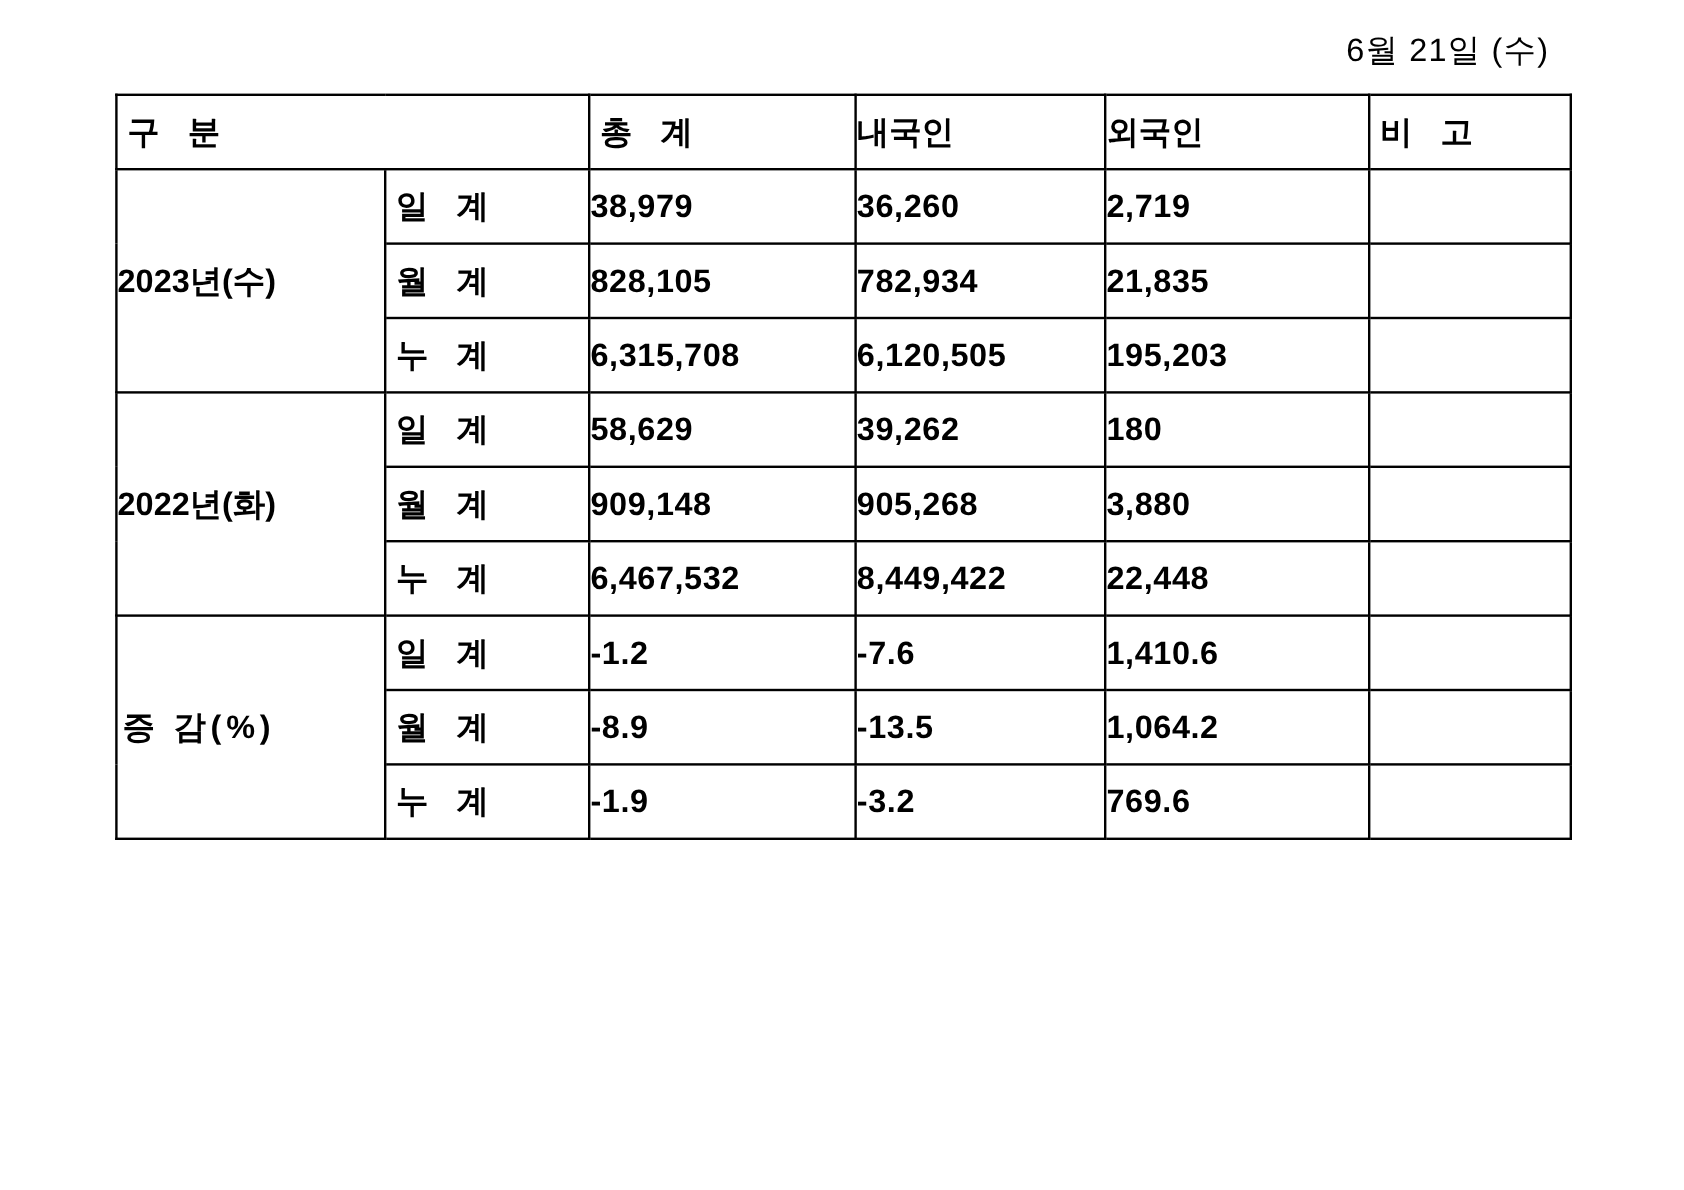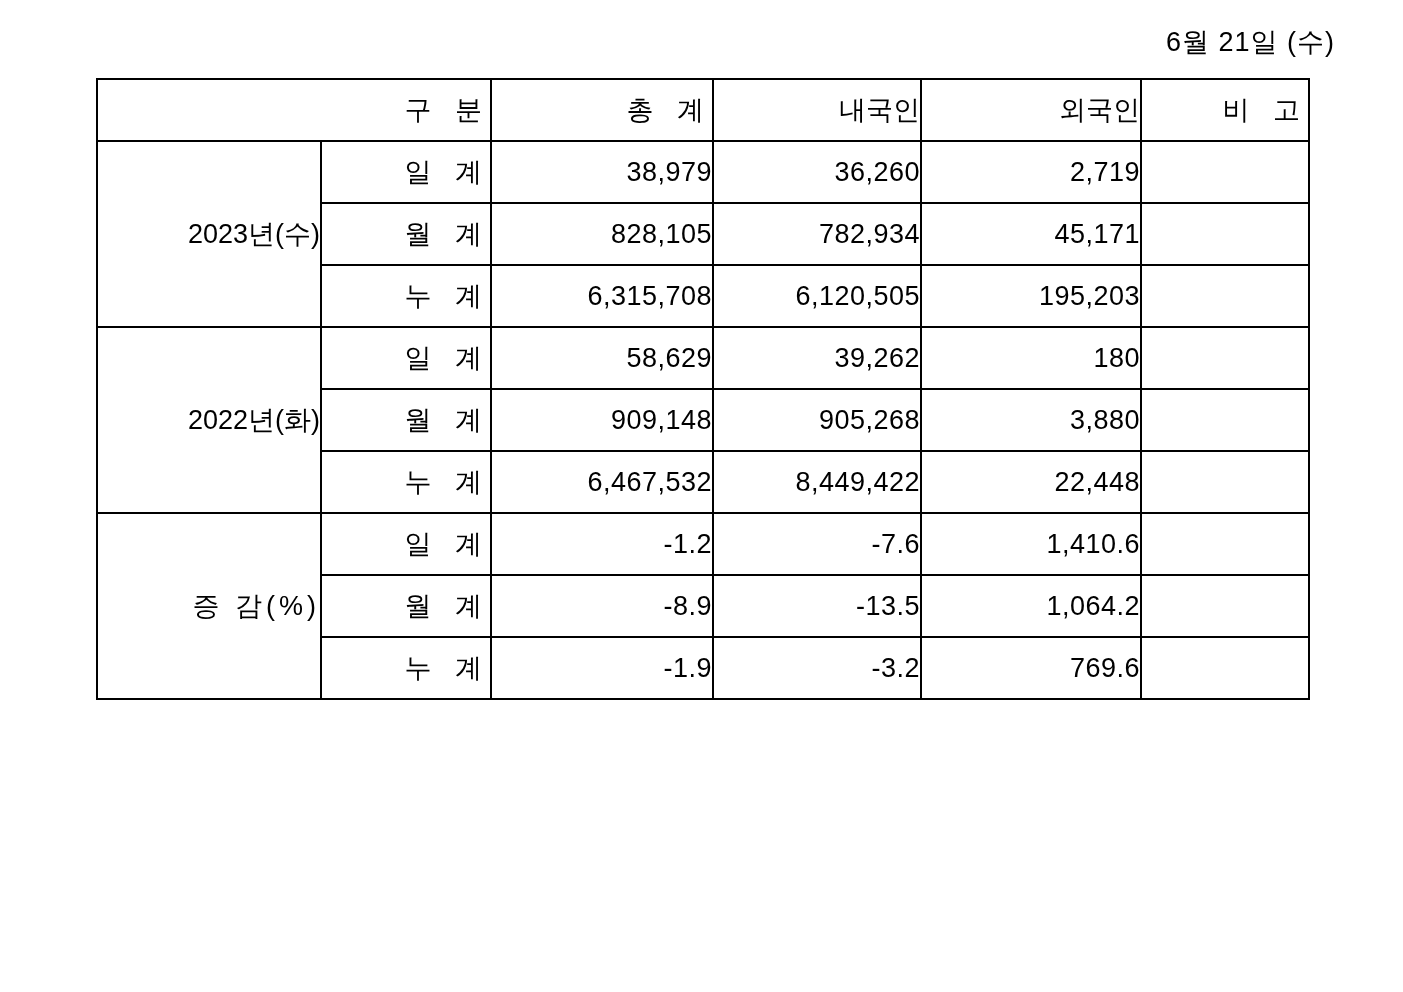--- a/index.html
+++ b/index.html
@@ -28,36 +28,36 @@
     letter-spacing: 10px;
     margin-top: 105px;
     line-height: 1.1;
     white-space: pre;
   }
   .doc-subtitle {
     text-align: right;
     font-size: 27px;
     font-weight: normal;
     margin-top: 24px;
-    padding-right: 68px;
+    padding-right: 112px;
     letter-spacing: 1px;
   }
   table.stat {
     border-collapse: collapse;
     table-layout: fixed;
     margin: 18px 0 0 96px;
     width: 1212px;
   }
   table.stat td, table.stat th {
     border: 2px solid #000000;
     padding: 0;
     height: 60px;
-    text-align: right;
+    text-align: left;
     vertical-align: middle;
-    font-weight: normal;
+    font-weight: bold;
     font-size: 27px;
     background: #ffffff;
   }
   .col-cat  { width: 224px; }
   .col-sub  { width: 170px; }
   .col-tot  { width: 222px; }
   .col-dom  { width: 208px; }
   .col-for  { width: 220px; }
   .col-rem  { width: 168px; }
 
@@ -122,21 +122,21 @@
         <td class="sub-label">일 계</td>
         <td class="num">38,979</td>
         <td class="num">36,260</td>
         <td class="num">2,719</td>
         <td class="num"></td>
       </tr>
       <tr>
         <td class="sub-label">월 계</td>
         <td class="num">828,105</td>
         <td class="num">782,934</td>
-        <td class="num">45,171</td>
+        <td class="num">21,835</td>
         <td class="num"></td>
       </tr>
       <tr>
         <td class="sub-label">누 계</td>
         <td class="num">6,315,708</td>
         <td class="num">6,120,505</td>
         <td class="num">195,203</td>
         <td class="num"></td>
       </tr>
 

